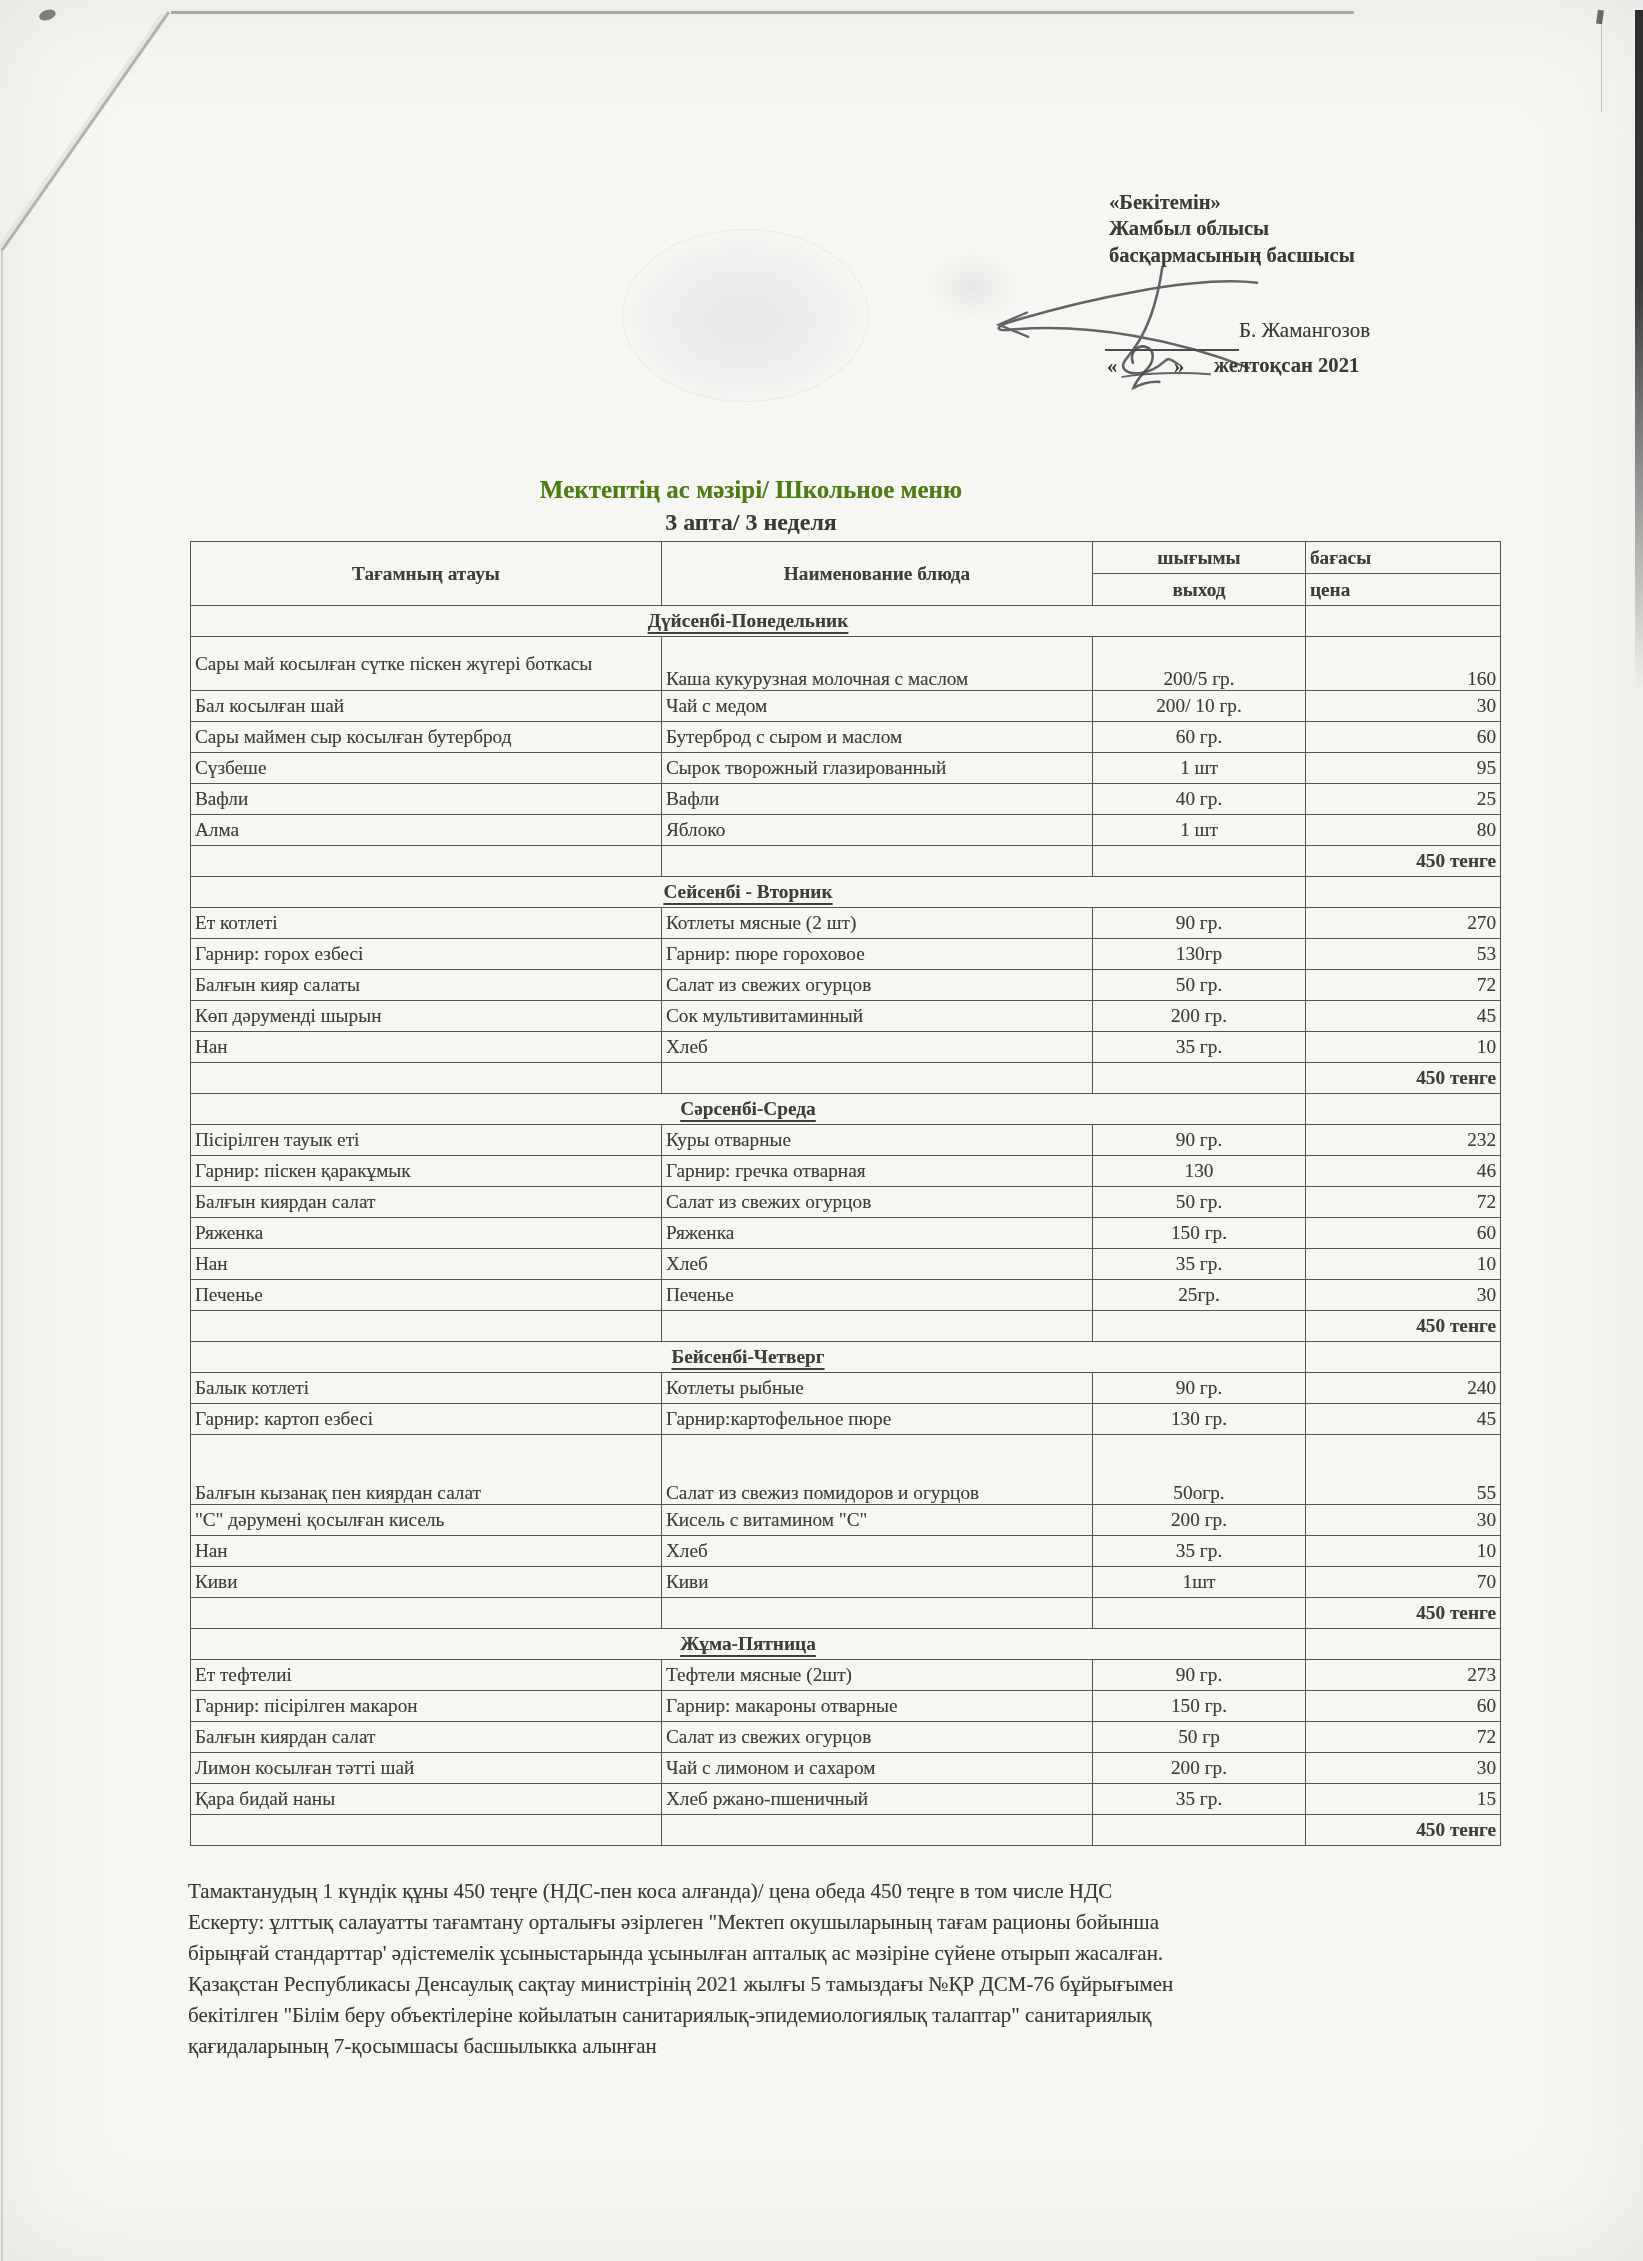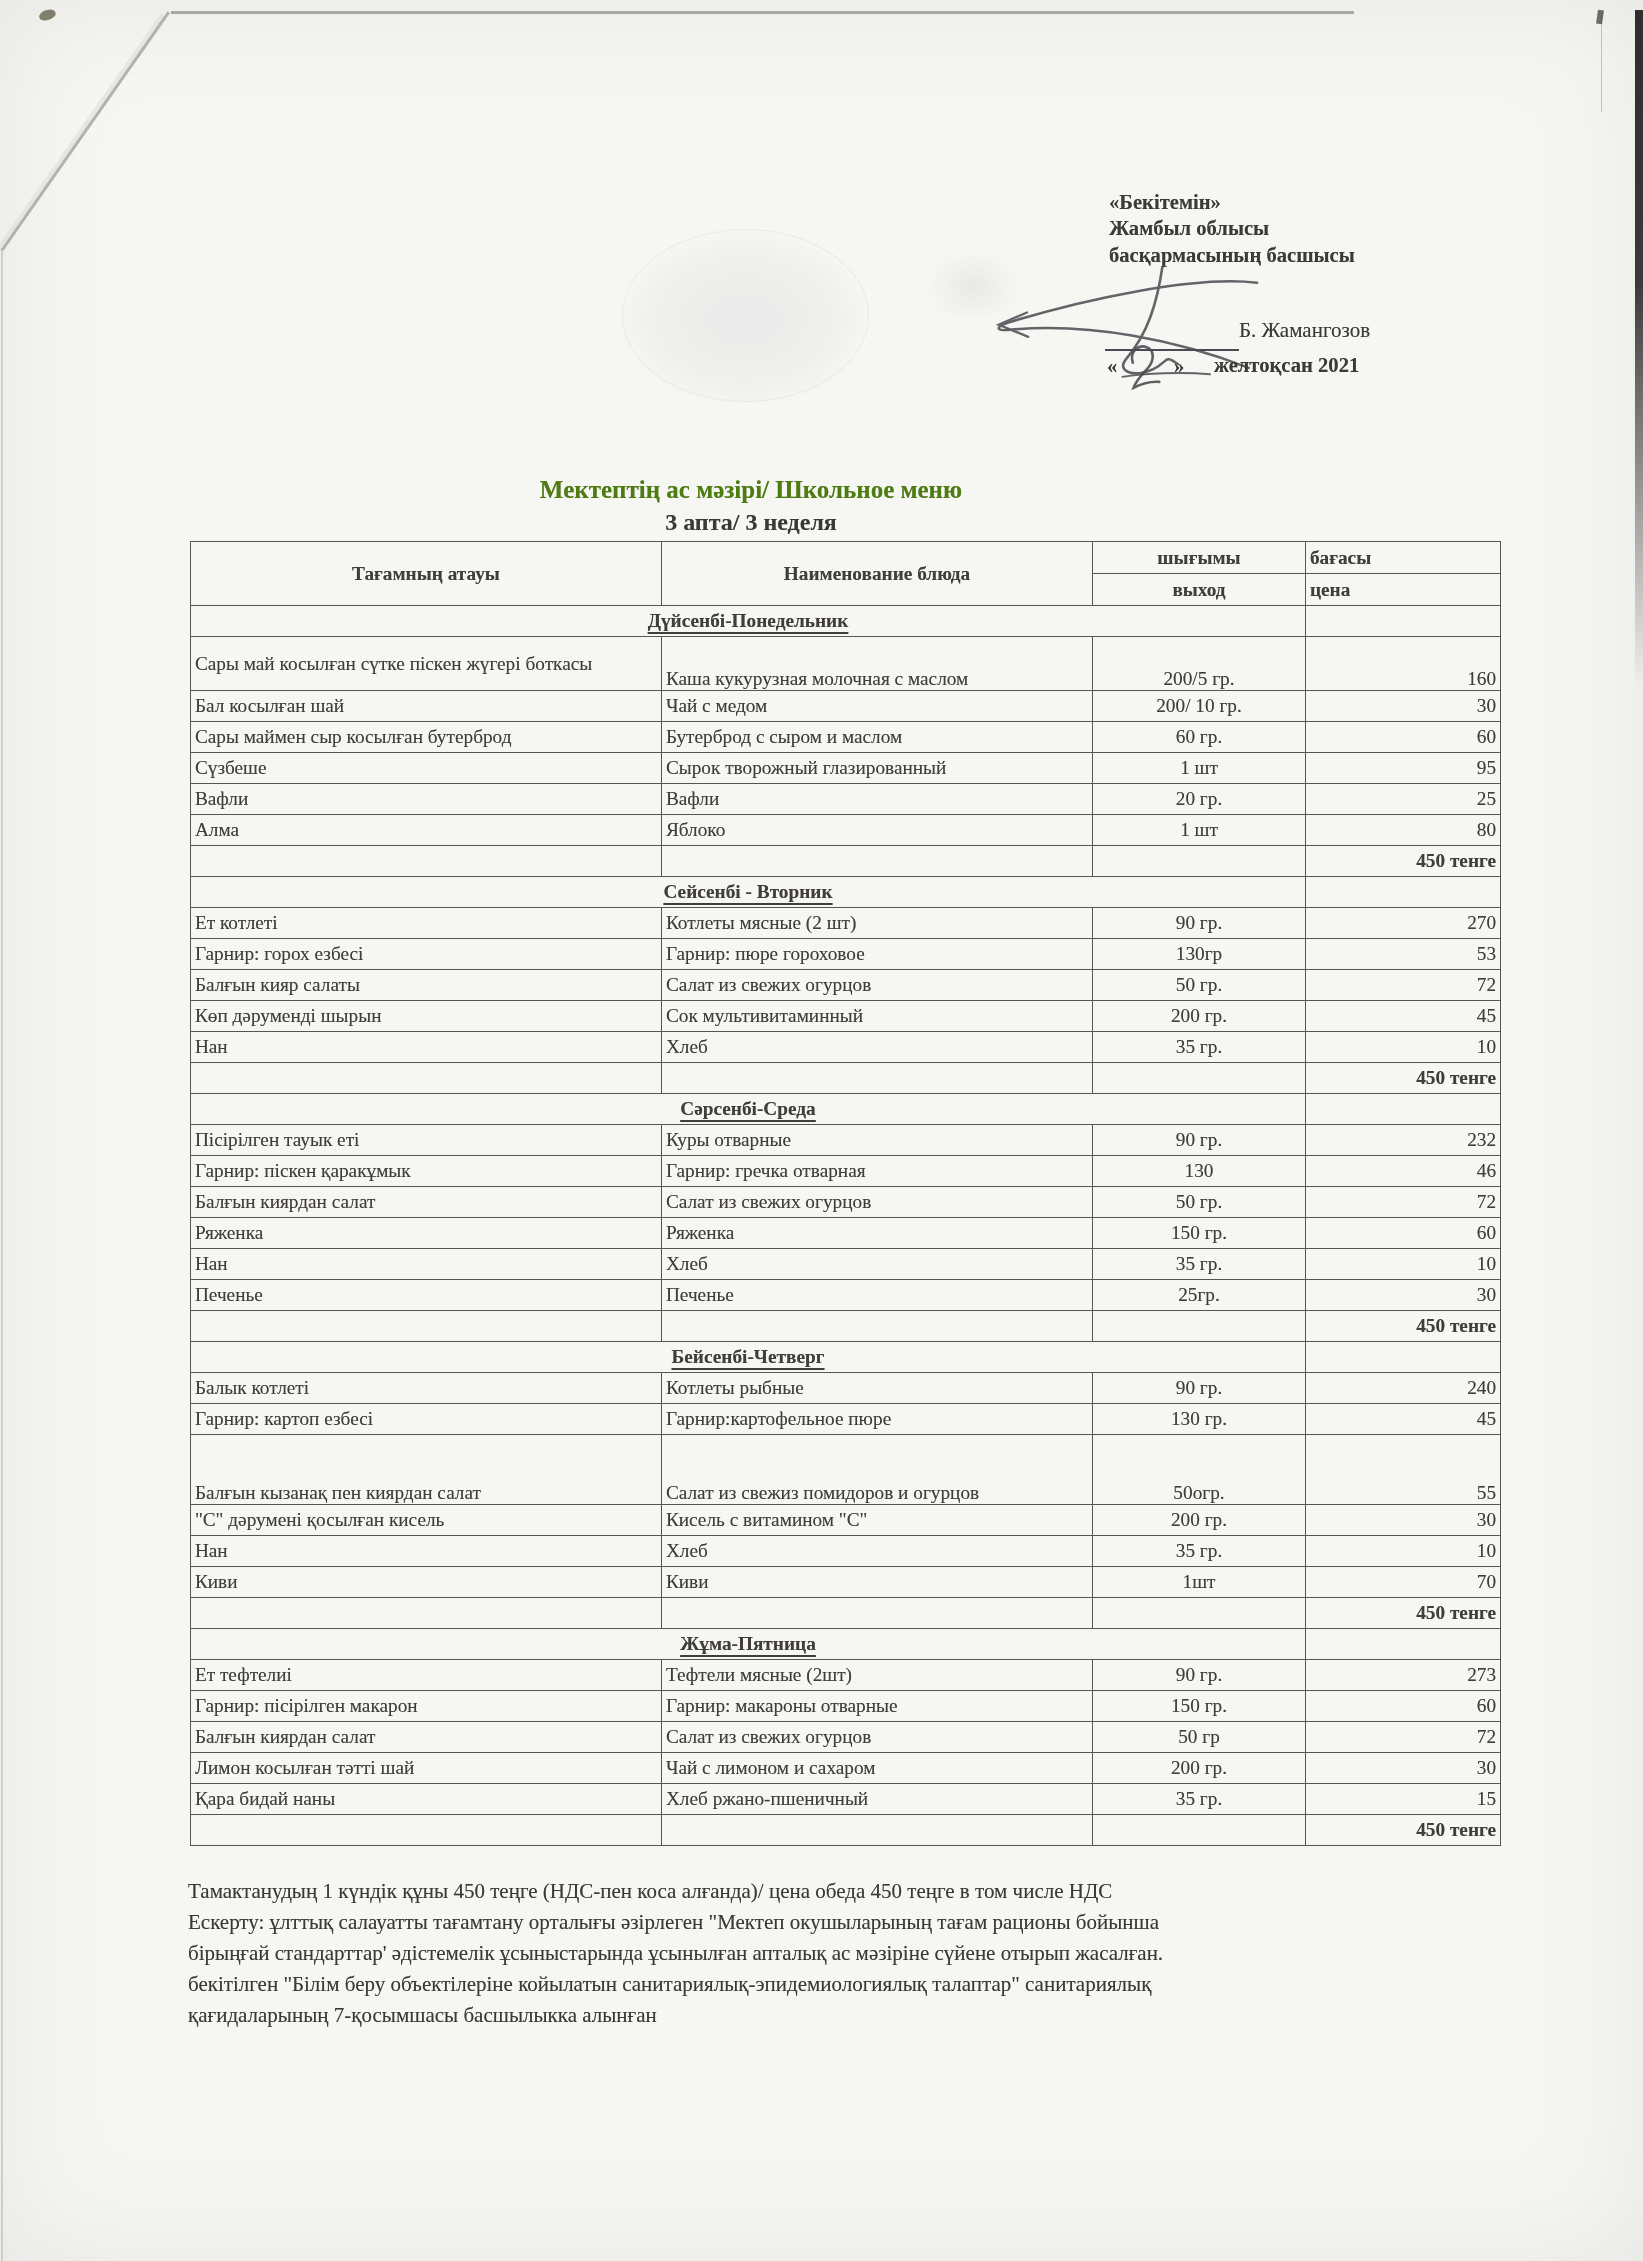--- a/index.html
+++ b/index.html
@@ -160,21 +160,21 @@
   </tr>
   <tr class="r">
     <td class="c1">Сүзбеше</td>
     <td class="c2">Сырок творожный глазированный</td>
     <td class="c3">1 шт</td>
     <td class="c4">95</td>
   </tr>
   <tr class="r">
     <td class="c1">Вафли</td>
     <td class="c2">Вафли</td>
-    <td class="c3">20 гр.</td>
+    <td class="c3">40 гр.</td>
     <td class="c4">25</td>
   </tr>
   <tr class="r">
     <td class="c1">Алма</td>
     <td class="c2">Яблоко</td>
     <td class="c3">1 шт</td>
     <td class="c4">80</td>
   </tr>
   <tr class="totalrow">
     <td class="c1"></td>
@@ -358,16 +358,17 @@
     <td class="c3"></td>
     <td class="c4 total">450 тенге</td>
   </tr>
 </tbody>
   </table>
 
 <div class="footer t">
   <div>Тамактанудың 1 күндік құны 450 теңге (НДС-пен коса алғанда)/ цена обеда 450 теңге в том числе НДС</div>
   <div>Ескерту: ұлттық салауатты тағамтану орталығы әзірлеген "Мектеп окушыларының тағам рационы бойынша</div>
   <div>бірыңғай стандарттар' әдістемелік ұсыныстарында ұсынылған  апталық ас мәзіріне сүйене отырып жасалған.</div>
+  <div>Қазақстан Республикасы Денсаулық сақтау министрінің 2021 жылғы 5 тамыздағы №ҚР ДСМ-76 бұйрығымен</div>
   <div>бекітілген "Білім беру объектілеріне койылатын санитариялық-эпидемиологиялық талаптар" санитариялық</div>
   <div>қағидаларының  7-қосымшасы басшылыкка алынған</div>
 </div>
 
 
 </body></html>

